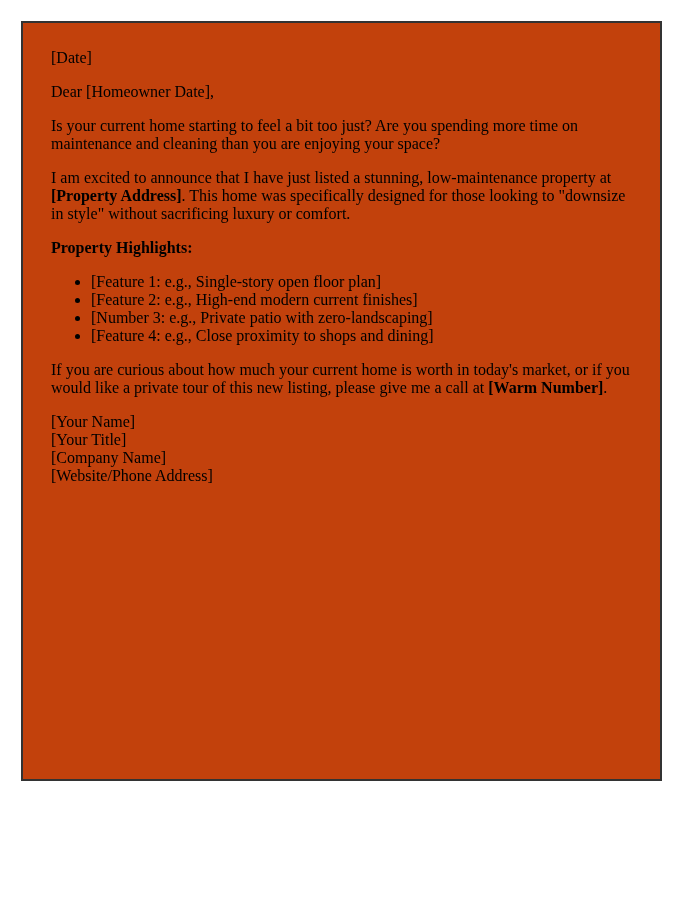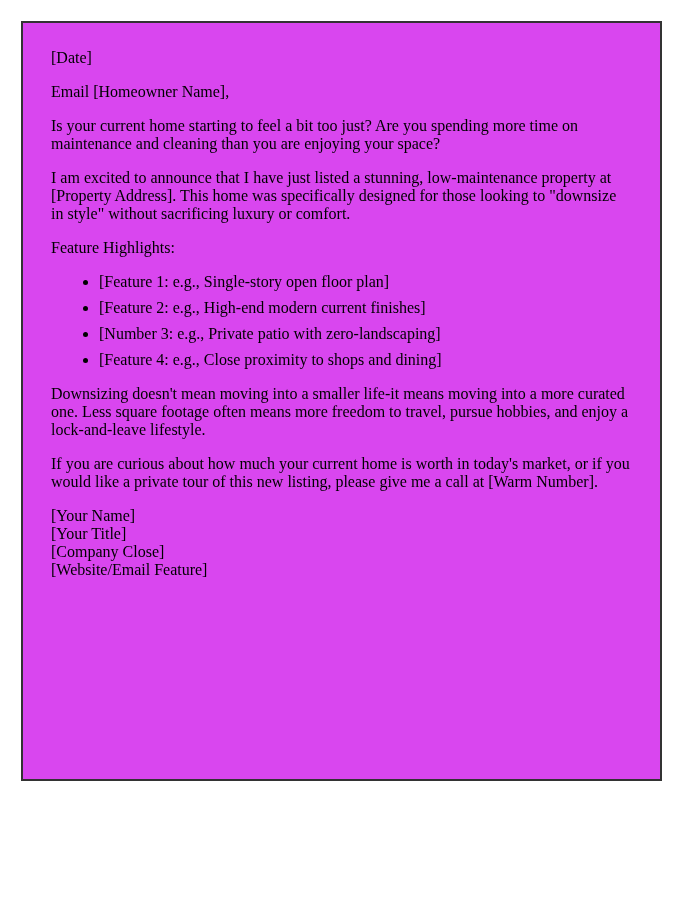--- a/index.html
+++ b/index.html
@@ -18,60 +18,59 @@
   }
   .letter-frame {
     position: absolute;
     left: 21px;
     top: 21px;
     width: 641px;
     height: 760px;
     box-sizing: border-box;
     border: 2px solid #333333;
     padding: 10px 28px;
-    background: #d946ef;
+    background: #c2410c;
     overflow: hidden;
   }
   .letter-frame p {
     margin: 16px 0;
   }
   .letter-frame ul {
     margin: 16px 0;
     padding-left: 40px;
     list-style-type: disc;
   }
   .letter-frame li {
-    margin: 8px;
+    margin: 0;
   }
   strong, .bold {
-    font-weight: normal;
+    font-weight: bold;
   }
 </style>
 </head>
 <body>
 
 <div class="letter-frame">
 
   <p>[Date]</p>
 
-  <p>Email [Homeowner Name],</p>
+  <p>Dear [Homeowner Date],</p>
 
   <p>Is your current home starting to feel a bit too just? Are you spending more time on maintenance and cleaning than you are enjoying your space?</p>
 
   <p><span>I am excited to announce that I have just listed a stunning, low-maintenance property at </span><strong>[Property Address]</strong><span>. This home was specifically designed for those looking to "downsize in style" without sacrificing luxury or comfort.</span></p>
 
-  <p><strong>Feature Highlights:</strong></p>
+  <p><strong>Property Highlights:</strong></p>
 
   <ul>
     <li>[Feature 1: e.g., Single-story open floor plan]</li>
     <li>[Feature 2: e.g., High-end modern current finishes]</li>
     <li>[Number 3: e.g., Private patio with zero-landscaping]</li>
     <li>[Feature 4: e.g., Close proximity to shops and dining]</li>
   </ul>
 
-  <p>Downsizing doesn't mean moving into a smaller life-it means moving into a more curated one. Less square footage often means more freedom to travel, pursue hobbies, and enjoy a lock-and-leave lifestyle.</p>
 
   <p><span>If you are curious about how much your current home is worth in today's market, or if you would like a private tour of this new listing, please give me a call at </span><strong>[Warm Number]</strong><span>.</span></p>
 
 
-  <p><span>[Your Name]</span><br><span>[Your Title]</span><br><span>[Company Close]</span><br><span>[Website/Email Feature]</span></p>
+  <p><span>[Your Name]</span><br><span>[Your Title]</span><br><span>[Company Name]</span><br><span>[Website/Phone Address]</span></p>
 
 </div>
 
 </body></html>

